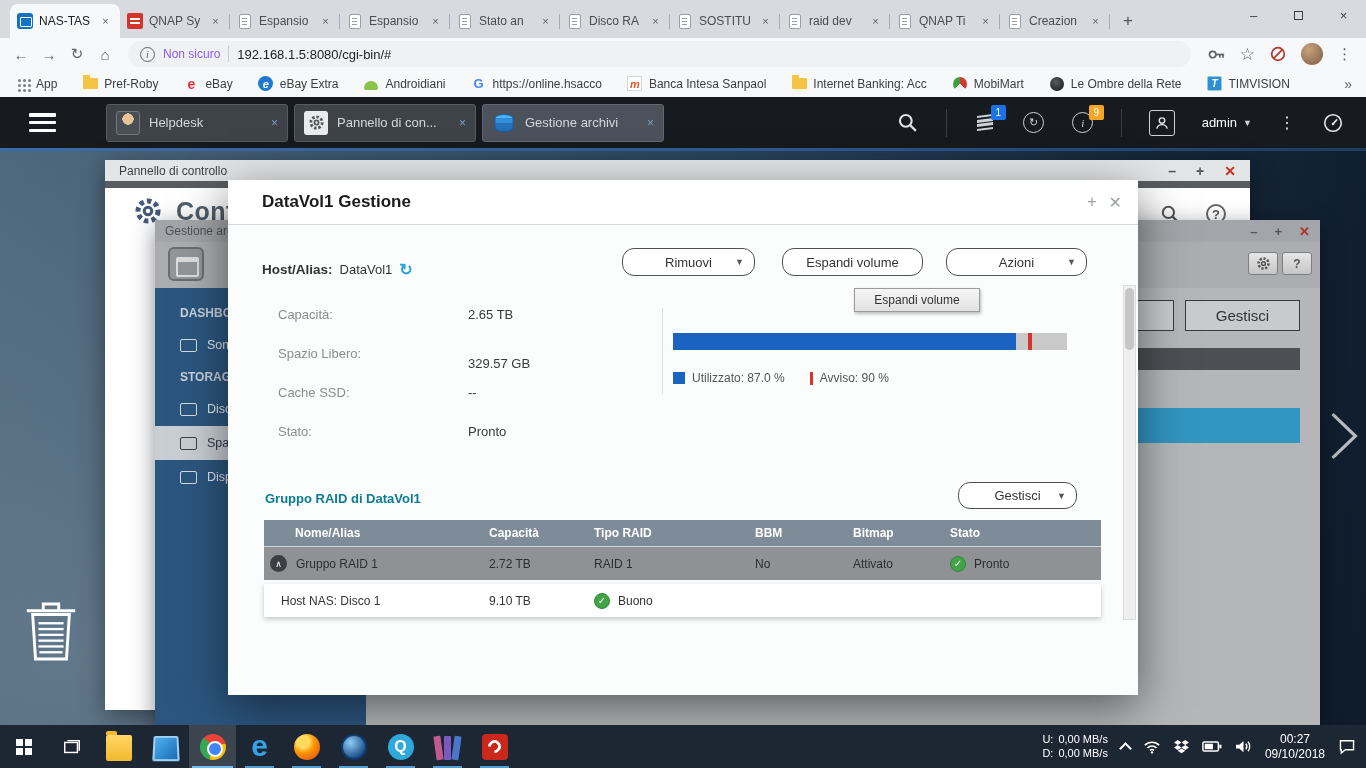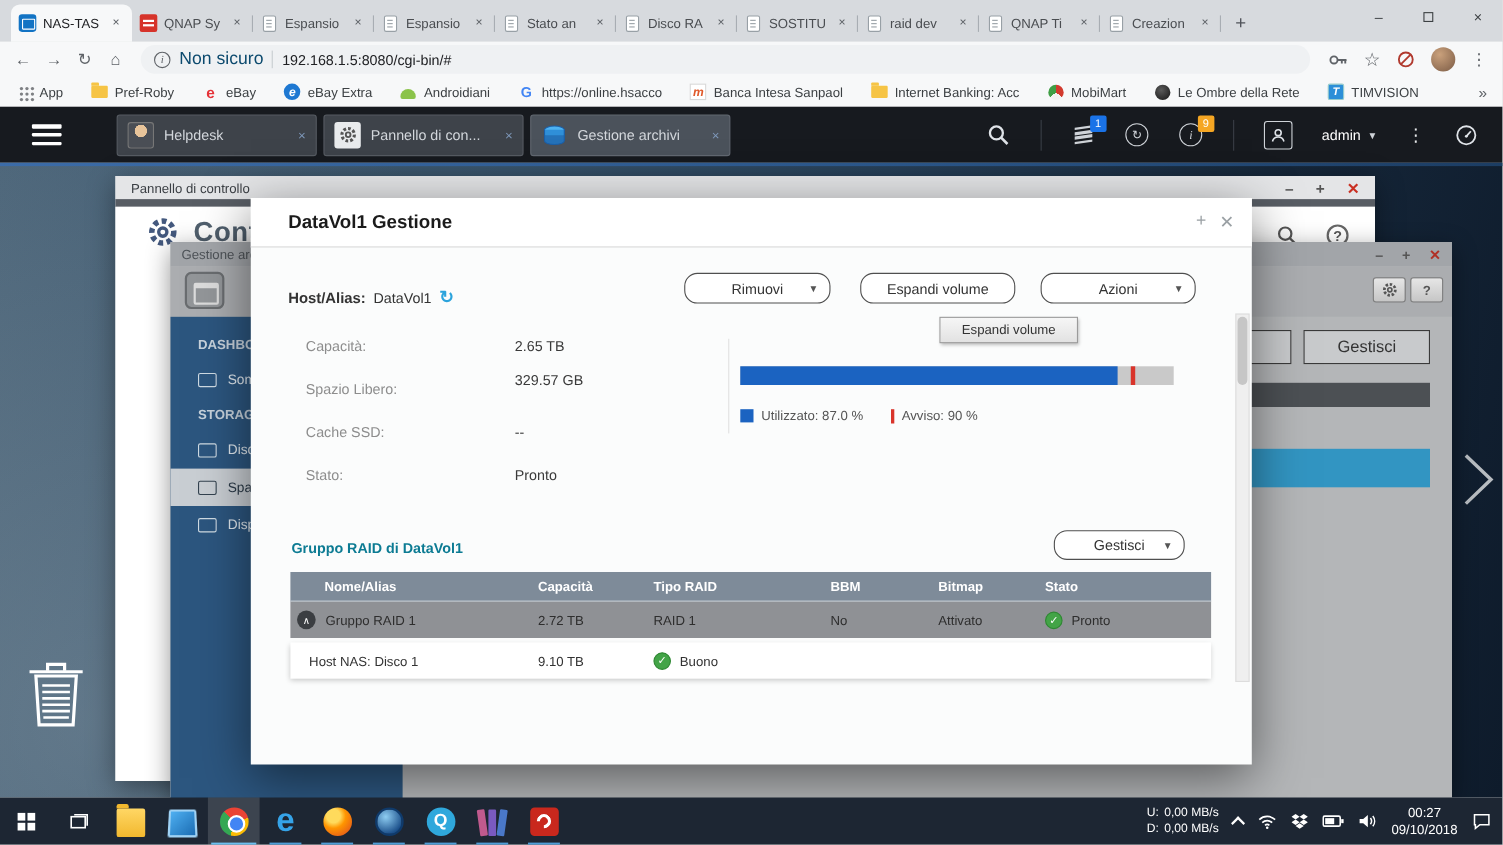--- a/index.html
+++ b/index.html
@@ -24,21 +24,21 @@
   .newtab{width:28px;height:28px;margin:0 0 3px 4px;text-align:center;line-height:28px;color:#50535a;font-size:17px}
   .win-controls{position:absolute;top:0;right:0;height:30px;display:flex}
   .win-btn{width:45px;display:flex;align-items:center;justify-content:center;color:#3c4043;font-size:13px}
   .maxbox{width:9px;height:9px;border:1.3px solid #3c4043}
 
   
   .toolbar{position:absolute;top:38px;left:0;right:0;height:32px;background:#f7f8f9;display:flex;align-items:center;padding:0 8px;gap:2px}
   .nav-ic{width:26px;height:26px;border-radius:50%;display:flex;align-items:center;justify-content:center;color:#5f6368;font-size:15px}
   .omnibox{flex:1;height:26px;background:#eff1f3;border-radius:13px;display:flex;align-items:center;padding:0 12px;margin:0 8px;gap:8px}
   .info-circ{width:15px;height:15px;border:1.4px solid #5f6368;border-radius:50%;color:#5f6368;font-size:10px;font-style:italic;display:flex;align-items:center;justify-content:center;font-family:"Liberation Serif",serif}
-  .omni-sec{color:#0c4a6e;font-size:16px;white-space:nowrap}
+  .omni-sec{color:#8b5cf6;font-size:12px;white-space:nowrap}
   .omni-sep{width:1px;height:16px;background:#c8ccd0}
   .omni-url{color:#202124;font-size:13px;white-space:nowrap}
   .tb-right{display:flex;align-items:center;gap:14px;padding:0 6px}
   .avatar{width:22px;height:22px;border-radius:50%;background:radial-gradient(circle at 35% 30%,#caa17c,#7b5b45)}
   .dots{color:#5f6368;font-size:15px}
 
   
   .bookmarks{position:absolute;top:70px;left:0;right:0;height:27px;background:#f7f8f9;display:flex;align-items:center;padding:0 14px;font-size:12px;color:#3c4043}
   .bm{display:flex;align-items:center;gap:6px;margin-right:25px;white-space:nowrap}
   .bm-ico{width:16px;height:16px;flex:none;display:flex;align-items:center;justify-content:center;font-size:11px;font-weight:bold;position:relative}
@@ -551,21 +551,21 @@
       <span class="dcaret">▼</span>
     </span>
 
     <div class="tooltip">
         <span>Espandi volume</span>
       </div>
 
     <span class="ilabel" style="top:127px">Capacità:</span>
     <span class="ivalue" style="top:127px">2.65 TB</span>
     <span class="ilabel" style="top:166px">Spazio Libero:</span>
-    <span class="ivalue" style="top:158px">329.57 GB</span>
+    <span class="ivalue" style="top:176px">329.57 GB</span>
     <span class="ilabel" style="top:205px">Cache SSD:</span>
     <span class="ivalue" style="top:205px">--</span>
     <span class="ilabel" style="top:244px">Stato:</span>
     <span class="ivalue" style="top:244px">Pronto</span>
 
     <span class="vdiv"></span>
 
     <div class="pbar">
       <span class="pfill" style="width: 87%;"></span>
       <span class="pwarn" style="left: 90%;"></span>

